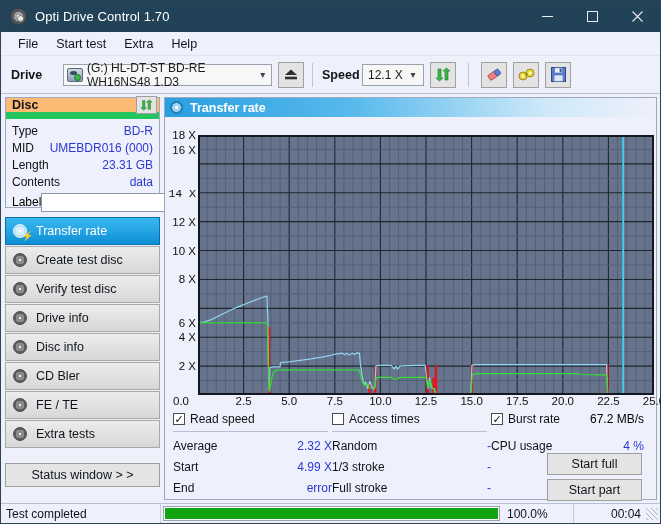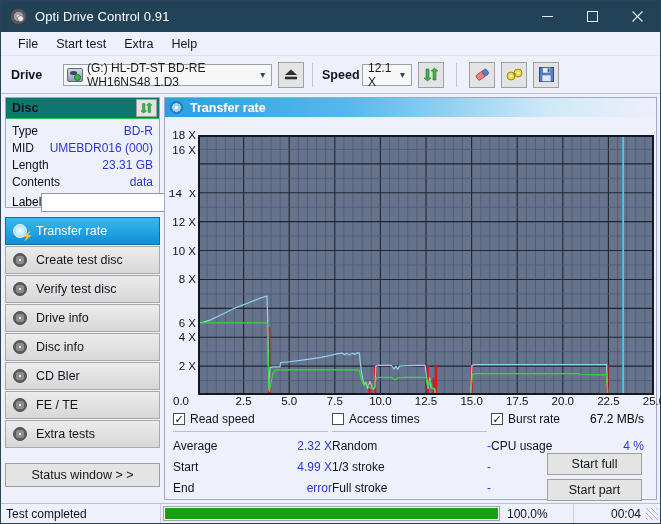--- a/index.html
+++ b/index.html
@@ -62,21 +62,21 @@
   .drive-label { margin-left:10px; width:52px; }
   .combo {
     height:22px; background:#f7f7f8; border:1px solid #9aa2ae;
     display:flex; align-items:center; font-size:12px; color:#1b1b1b;
     padding:0 2px 0 3px; position:relative;
   }
   .combo .arrow {
     margin-left:auto; width:16px; text-align:center; color:#3b4654; font-size:10px;
   }
   #drive-combo { width:209px; }
-  #speed-combo { width:50px; padding-left:5px; }
+  #speed-combo { width:62px; padding-left:5px; }
   .disc-ico {
     width:16px; height:14px; margin-right:4px; position:relative; flex:none;
     background:linear-gradient(#cfd9e6,#8fa0b5); border:1px solid #5d6b7d; border-radius:2px;
   }
   .disc-ico:before{
     content:""; position:absolute; left:2px; top:2px; width:7px;height:4px;border-radius:50%;
     background:#3b4a5c;
   }
   .disc-ico:after{
     content:""; position:absolute; right:1px; bottom:0px; width:5px;height:5px;border-radius:50%;
@@ -87,21 +87,21 @@
     border:1px solid #a0a0a0; display:flex; align-items:center; justify-content:center;
   }
   .tb-sep { width:1px; height:24px; background:#c2c6d4; margin-left:8px; }
 
   
   .disc-panel {
     position:absolute; left:4px; top:96px; width:155px; height:111px;
     background:#eef0fb; border:1px solid #9fa8bd;
   }
   .disc-head {
-    height:21px; background:#0f766e; border-bottom:1px solid #22c55e;
+    height:21px; background:#fdba74; border-bottom:7px solid #22c55e;
     display:flex; align-items:center; padding-left:6px;justify-content:space-between;
   }
   .disc-head .tb-btn{ margin-left:auto; margin-right:2px; width:21px;height:18px; }
   .disc-rows { padding:3px 6px 0 6px; }
   .disc-row { display:flex; justify-content:space-between; height:17px; align-items:center; }
   .disc-row .k { color:#0e1319; font-size:12px; }
   .disc-row .v { color:#2b38d2; font-size:12px; }
   .label-row { display:flex; align-items:center; margin-top:2px; }
   .label-row .k { width:40px; }
   .label-input {
@@ -216,21 +216,21 @@
     background:
       linear-gradient(45deg, transparent 46%, #7a8090 46% 54%, transparent 54%) 0 0/5px 5px repeat; }
 </style>
 </head>
 <body>
 
 <div id="app">
 
   <div class="titlebar">
     <div class="title-icon"></div>
-    <div class="title-text">Opti Drive Control 0.91</div>
+    <div class="title-text">Opti Drive Control 1.70</div>
     <div class="win-btns">
       <div class="win-btn">
         <svg width="11" height="11" viewBox="0 0 11 11">
             <path d="M0 5.5 H11" stroke="#e8eef3" stroke-width="1"></path>
           </svg>
       </div>
       <div class="win-btn">
         <svg width="11" height="11" viewBox="0 0 11 11">
             <rect x="0.5" y="0.5" width="10" height="10" fill="none" stroke="#e8eef3"></rect>
           </svg>

